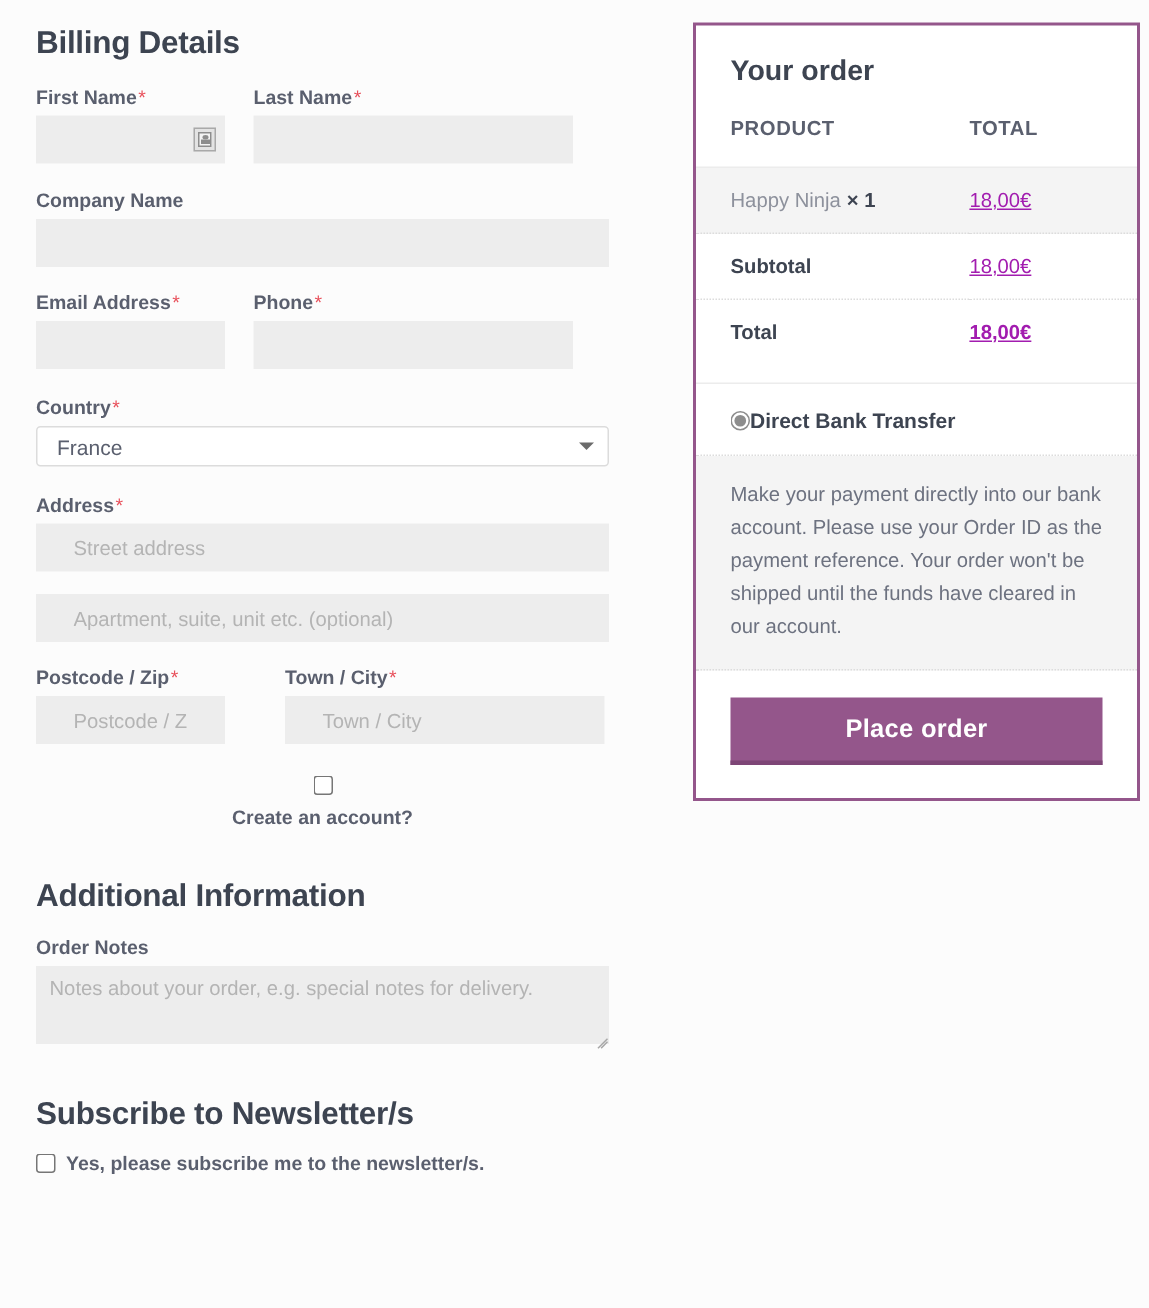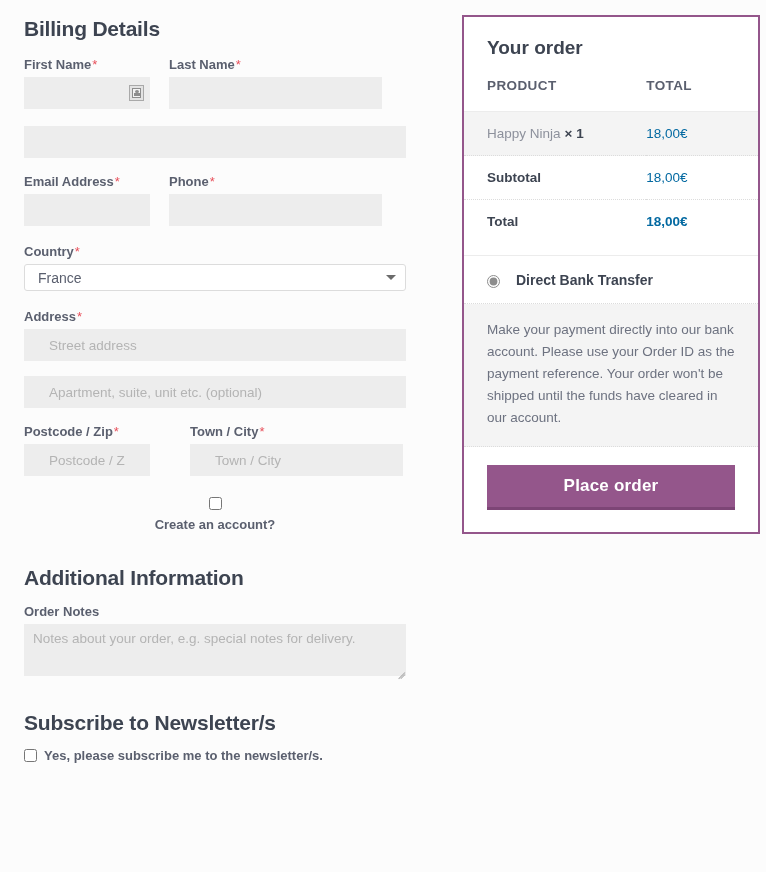--- a/index.html
+++ b/index.html
@@ -204,33 +204,32 @@
     padding: 9px 23px 18px 23px;
     border-bottom: 1px solid #ececec;
   }
   .order-table th.right { text-align: left; padding-left: 0; }
   .order-table td {
     font-size: 13.5px;
     padding: 14px 23px;
     border-bottom: 1px dotted #dcdcdc;
     vertical-align: middle;
   }
-  .order-table td.amount { padding-left: 0; color: #0369a1; }
+  .order-table td.amount { padding-left: 0; color: #a21caf; text-decoration: underline; }
   tr.product-row td { background: #f4f4f4; }
   .prod-name { color: #8d919c; }
   .prod-qty { color: #3d4451; font-weight: bold; margin-left: 4px; }
   .lbl-strong { color: #3d4451; font-weight: bold; }
   .amount-strong { color: #3d4451; font-weight: bold; }
   tr.total-row td { border-bottom: none; padding-bottom: 26px; }
 
   .payment-block { border-top: 1px solid #ececec; }
   .pay-method {
     display: flex;
-    align-items: flex-end;
-    gap: 16px;
+    align-items: center;
     padding: 16px 23px 15px 23px;
     border-bottom: 1px dotted #dcdcdc;
   }
   input[type=radio] {
     width: 13px; height: 13px;
     margin: 0;
     accent-color: #8d8d8d;
   }
   .pay-name {
     font-size: 14px;
@@ -283,20 +282,21 @@
       </div>
       <div class="col-half wide">
         <label class="field-label">
           <span>Last Name</span><span class="req">*</span>
         </label>
         <input class="txt" type="text" placeholder="" style="">
       </div>
     </div>
 
     <div class="field-group" style="margin-top:17px;">
+      <label class="field-label">Company Name</label>
       <input class="txt" type="text" placeholder="" style="">
     </div>
 
     <div class="row2" style="margin-top:14px;">
       <div class="col-half">
         <label class="field-label">
           <span>Email Address</span><span class="req">*</span>
         </label>
         <input class="txt" type="text" placeholder="" style="">
       </div>

